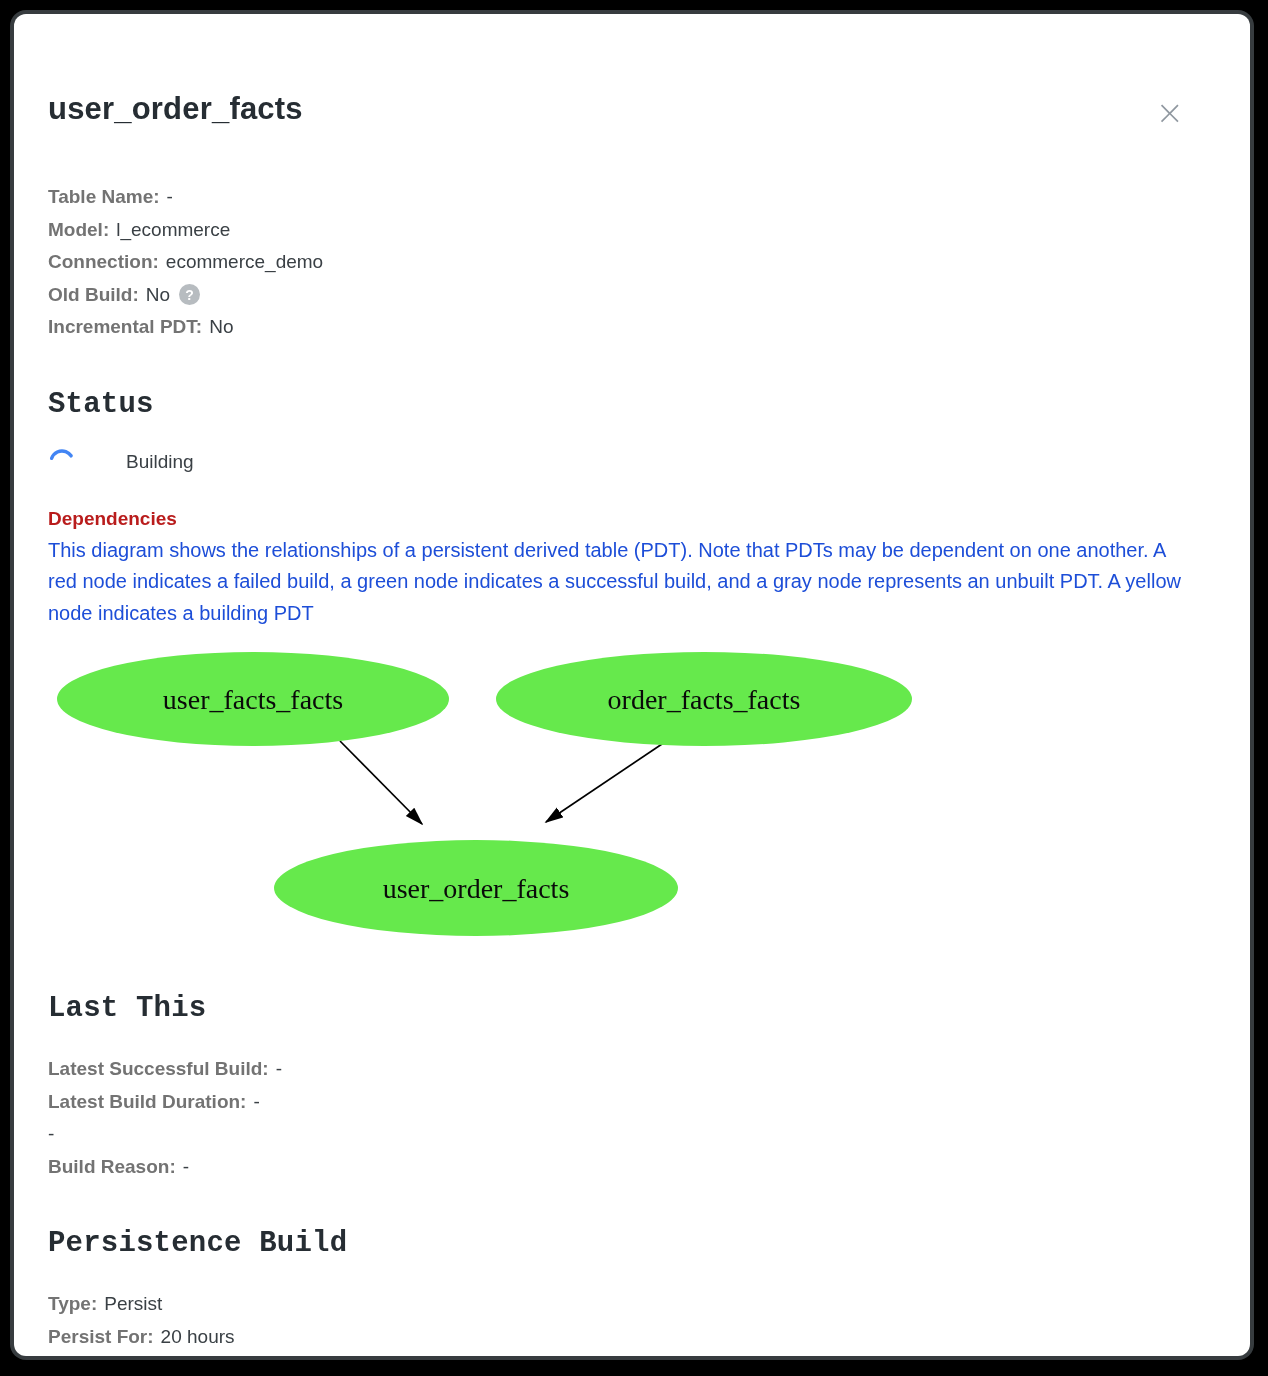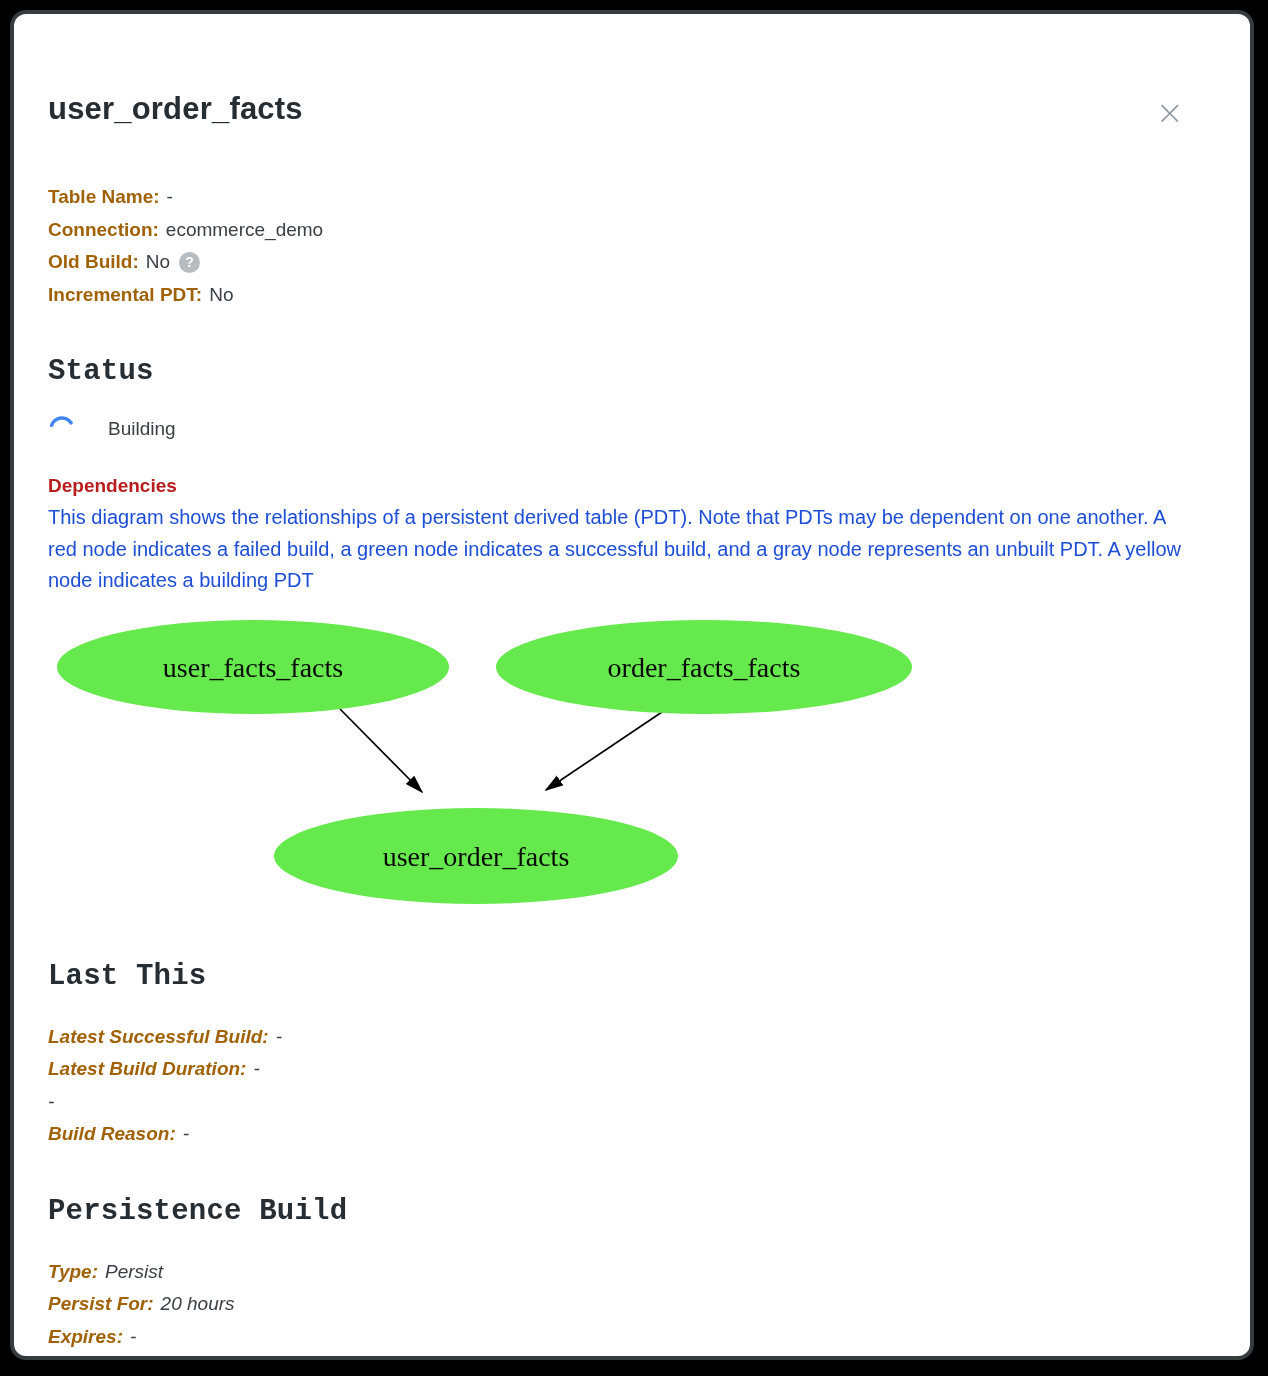--- a/index.html
+++ b/index.html
@@ -38,21 +38,21 @@
   }
 
   .meta { margin-top: 54px; }
   .meta-row, .kv-row {
     font-size: 19px;
     line-height: 32.5px;
     color: #3a4045;
     display: flex;
     align-items: center;
   }
-  .kv-label { font-weight: 700; color: #a16207; margin-right: 7px; }
+  .kv-label { font-weight: 700; color: #737373; margin-right: 7px; }
   .kv-value { font-weight: 400; }
 
   .help-icon {
     display: inline-flex;
     align-items: center;
     justify-content: center;
     width: 21px; height: 21px;
     margin-left: 9px;
     border-radius: 50%;
     background: #b7bcc0;
@@ -67,21 +67,21 @@
     font-weight: 700;
     color: #262d33;
     letter-spacing: 0.2px;
     font-family: Liberation Mono, monospace;
   }
   .status-heading { margin-top: 44px; }
   .status-row {
     margin-top: 26px;
     display: flex;
     align-items: center;
-    gap: 32px;
+    gap: 50px;
     height: 30px;
   }
   .spinner-svg { display: block; }
   .status-text { font-size: 19px; color: #3a4045; }
 
   .dep-label {
     margin-top: 26px;
     font-size: 19px;
     font-weight: 700;
     color: #b91c1c;
@@ -95,36 +95,40 @@
   }
 
   .diagram-svg { display: block; margin-top: 20px; margin-left: 4px; }
   .node-label {
     font-family: "Liberation Serif", "DejaVu Serif", serif;
     font-size: 28px;
     fill: #0a0a0a;
   }
 
   .lastbuild-heading { margin-top: 48px; }
-  .rows { margin-top: 28px; font-style: italic; }
+  .rows { margin-top: 28px; }
   .persist-heading { margin-top: 44px; }
 </style>
 </head>
 <body>
 
 <div class="panel">
   <div class="content">
 
     <h1 class="title">user_order_facts</h1>
     <span class="close-btn">×</span>
 
     <div class="meta">
       <div class="meta-row">
         <span class="kv-label">Table Name:</span>
         <span class="kv-value">-</span>
+      </div>
+      <div class="meta-row">
+        <span class="kv-label">Model:</span>
+        <span class="kv-value">l_ecommerce</span>
       </div>
       <div class="meta-row">
         <span class="kv-label">Connection:</span>
         <span class="kv-value">ecommerce_demo</span>
       </div>
       <div class="meta-row">
         <span class="kv-label">Old Build:</span>
         <span class="kv-value">No</span>
         <span class="help-icon">?</span>
       </div>

